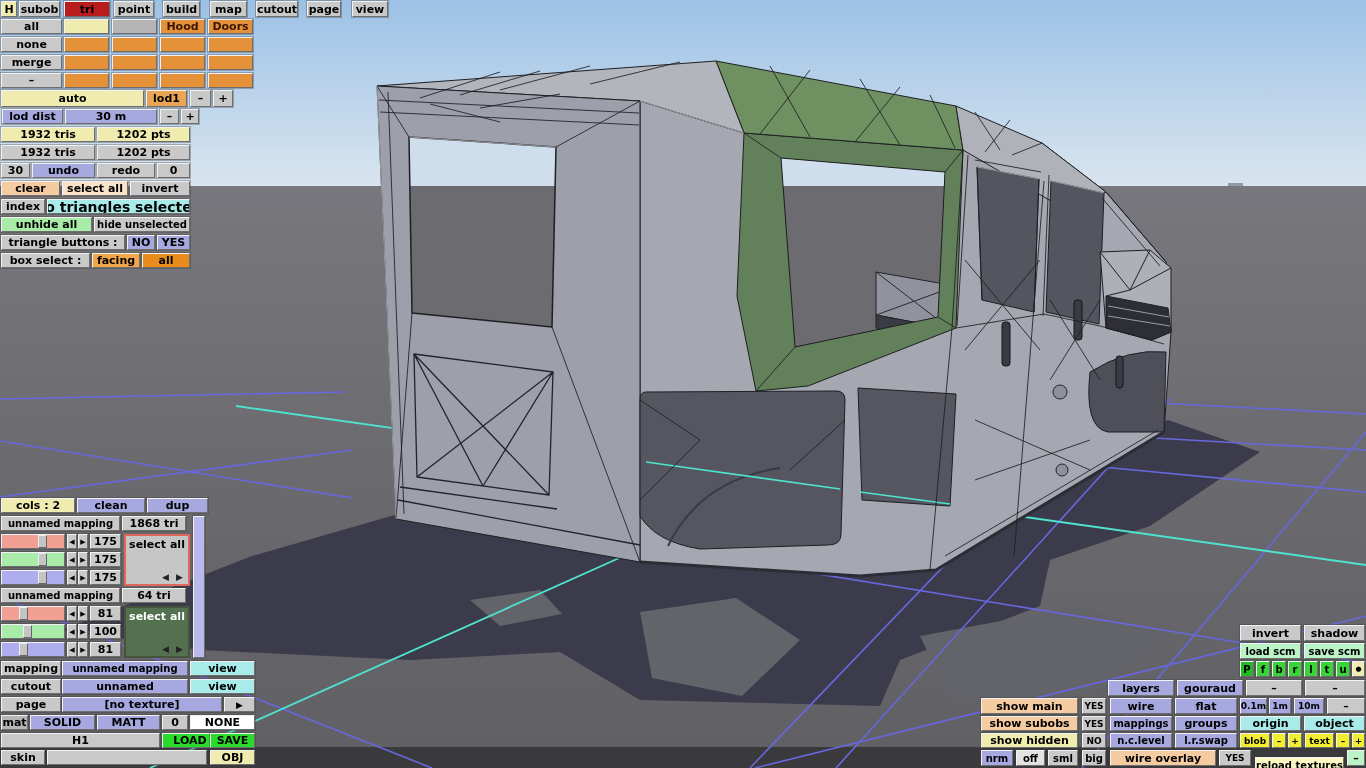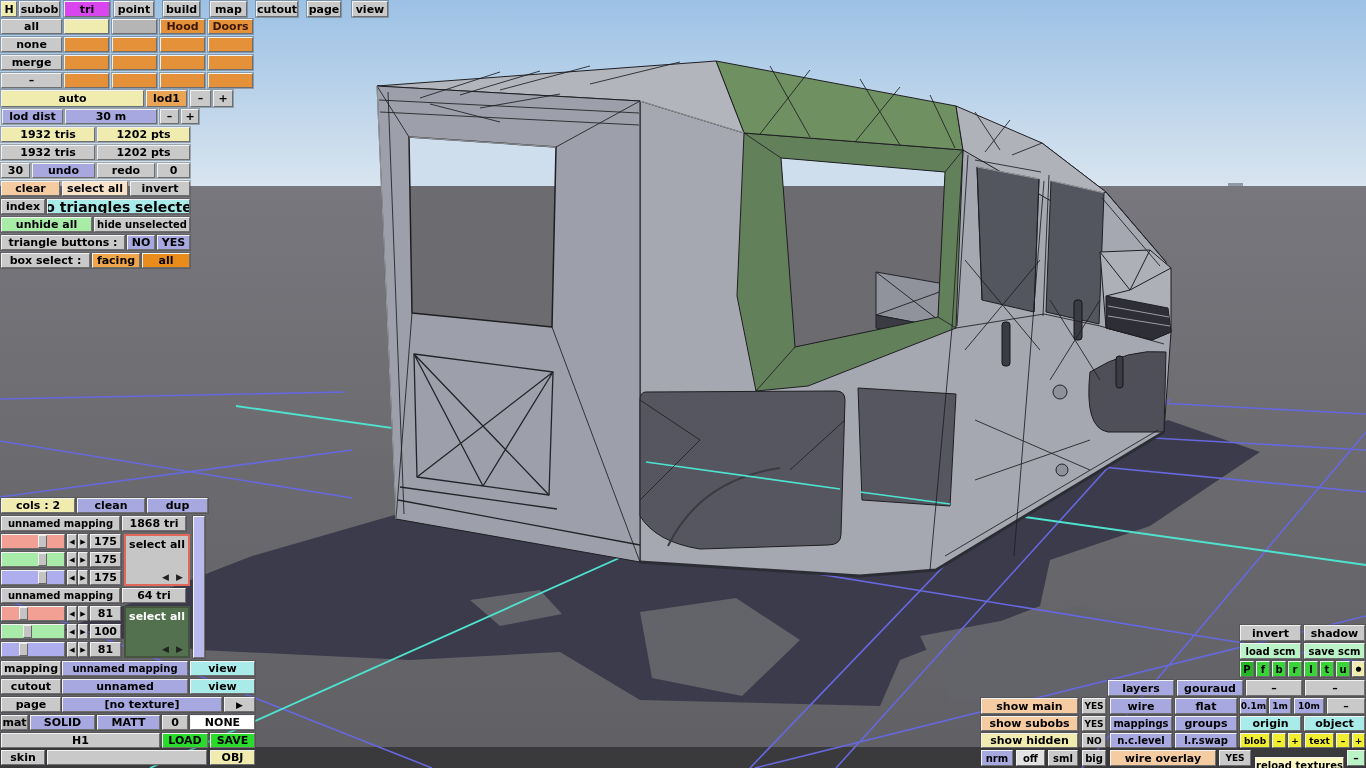--- a/index.html
+++ b/index.html
@@ -163,21 +163,21 @@
 
         <path fill="none" stroke="#d9dadf" stroke-width="1" opacity="0.65" d="
           M377,86 L396,519 M409,137 L556,147 M977,167 L1039,179 M1051,181 L1104,193 M640,101 L744,133"></path>
       </g>
     </svg>
   </div>
 
   <div id="ui">
       <div class="btn" style="left: 1px; top: 1px; width: 16px; height: 16px; background: rgb(240, 236, 176);">H</div>
       <div class="btn" style="left: 19px; top: 1px; width: 41px; height: 16px; background: rgb(201, 201, 201); text-align: right;">subob</div>
-      <div class="btn" style="left: 64px; top: 1px; width: 46px; height: 16px; background: #d946ef;">tri</div>
+      <div class="btn" style="left: 64px; top: 1px; width: 46px; height: 16px; background: #b91c1c;">tri</div>
       <div class="btn" style="left: 114px; top: 1px; width: 40px; height: 16px; background: rgb(201, 201, 201);">point</div>
       <div class="btn" style="left: 163px; top: 1px; width: 37px; height: 16px; background: rgb(201, 201, 201);">build</div>
       <div class="btn" style="left: 210px; top: 1px; width: 37px; height: 16px; background: rgb(201, 201, 201);">map</div>
       <div class="btn" style="left: 256px; top: 1px; width: 42px; height: 16px; background: rgb(201, 201, 201);">cutout</div>
       <div class="btn" style="left: 307px; top: 1px; width: 34px; height: 16px; background: rgb(201, 201, 201);">page</div>
       <div class="btn" style="left: 352px; top: 1px; width: 36px; height: 16px; background: rgb(201, 201, 201);">view</div>
       <div class="btn" style="left: 1px; top: 19px; width: 61px; height: 15px; background: rgb(201, 201, 201);">all</div>
       <div class="btn" style="left: 64px; top: 19px; width: 45px; height: 15px; background: rgb(240, 236, 176);"></div>
       <div class="btn" style="left: 112px; top: 19px; width: 45px; height: 15px; background: rgb(181, 181, 181);"></div>
       <div class="btn" style="left: 160px; top: 19px; width: 45px; height: 15px; background: rgb(229, 145, 58); color: rgb(58, 22, 3);">Hood</div>
@@ -286,21 +286,21 @@
       <div class="btn" style="left: 190px; top: 679px; width: 65px; height: 15px; background: rgb(168, 235, 233);">view</div>
       <div class="btn" style="left: 1px; top: 697px; width: 60px; height: 15px; background: rgb(201, 201, 201);">page</div>
       <div class="btn" style="left: 62px; top: 697px; width: 160px; height: 15px; background: rgb(168, 168, 224);">[no texture]</div>
       <div class="btn" style="left: 224px; top: 697px; width: 31px; height: 15px; background: rgb(201, 201, 201); font-size: 9px;">▶</div>
       <div class="btn" style="left: 1px; top: 715px; width: 27px; height: 15px; background: rgb(181, 181, 181);">mat</div>
       <div class="btn" style="left: 30px; top: 715px; width: 65px; height: 15px; background: rgb(168, 168, 224);">SOLID</div>
       <div class="btn" style="left: 97px; top: 715px; width: 63px; height: 15px; background: rgb(168, 168, 224);">MATT</div>
       <div class="btn" style="left: 162px; top: 715px; width: 26px; height: 15px; background: rgb(201, 201, 201);">0</div>
       <div class="btn" style="left: 190px; top: 715px; width: 65px; height: 15px; background: rgb(255, 255, 255);">NONE</div>
       <div class="btn" style="left: 1px; top: 733px; width: 159px; height: 15px; background: rgb(201, 201, 201);">H1</div>
-      <div class="btn" style="left: 162px; top: 733px; width: 46px; height: 15px; background: rgb(43, 219, 43); text-align: right;">LOAD</div>
+      <div class="btn" style="left: 162px; top: 733px; width: 56px; height: 15px; background: rgb(43, 219, 43); text-align: right;">LOAD</div>
       <div class="btn" style="left: 210px; top: 733px; width: 45px; height: 15px; background: rgb(43, 219, 43);">SAVE</div>
       <div class="btn" style="left: 1px; top: 750px; width: 44px; height: 15px; background: rgb(201, 201, 201);">skin</div>
       <div class="btn" style="left: 47px; top: 750px; width: 160px; height: 15px; background: rgb(201, 201, 201);"></div>
       <div class="btn" style="left: 210px; top: 750px; width: 45px; height: 15px; background: rgb(240, 236, 176);">OBJ</div>
       <div class="btn" style="left: 1240px; top: 625px; width: 61px; height: 16px; background: rgb(201, 201, 201);">invert</div>
       <div class="btn" style="left: 1304px; top: 625px; width: 61px; height: 16px; background: rgb(201, 201, 201);">shadow</div>
       <div class="btn" style="left: 1240px; top: 643px; width: 61px; height: 16px; background: rgb(186, 243, 197); font-size: 10px;">load scm</div>
       <div class="btn" style="left: 1304px; top: 643px; width: 61px; height: 16px; background: rgb(186, 243, 197); font-size: 10px;">save scm</div>
       <div class="btn" style="left: 1240px; top: 661px; width: 14px; height: 16px; background: rgb(37, 184, 37); font-size: 10px;">P</div>
       <div class="btn" style="left: 1256px; top: 661px; width: 14px; height: 16px; background: rgb(58, 212, 58); font-size: 10px;">f</div>

